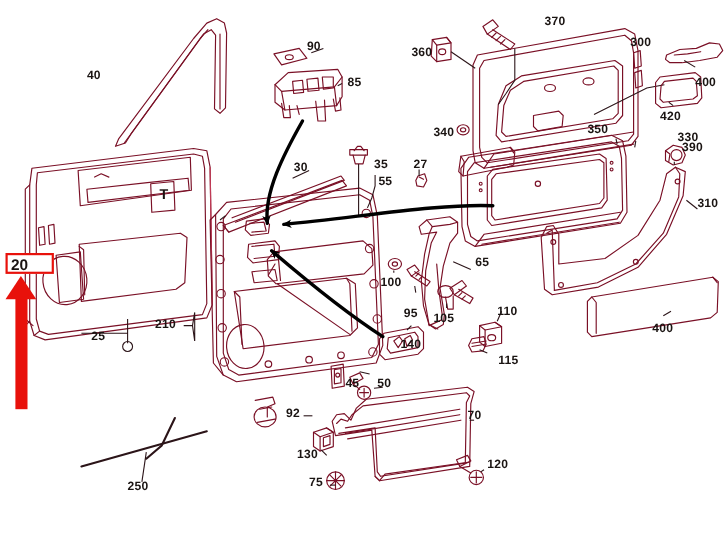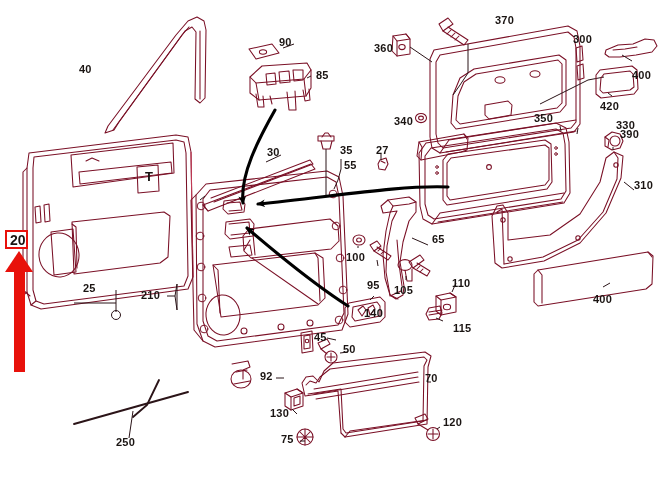--- a/index.html
+++ b/index.html
@@ -342,21 +342,21 @@
       <path d="M448,187 C400,185 330,197 258,204"></path>
       <path d="M348,306 C320,288 282,258 247,228"></path>
     </g>
 
     <g>
       <rect x="14" y="268" width="11" height="104" fill="#e8110b"></rect>
       <path d="M19,251 L33,272 L5,272 Z" fill="#e8110b"></path>
     </g>
   </svg>
 
-  <div class="hl-box" style="left:5px;top:230px;width:23px;height:19px;">20</div>
+  <div class="hl-box" style="left:5px;top:230px;width:44px;height:19px;">20</div>
 
   <div class="lbl" style="left:79px;top:64px;">40</div>
   <div class="lbl" style="left:279px;top:37px;">90</div>
   <div class="lbl" style="left:316px;top:70px;">85</div>
   <div class="lbl" style="left:495px;top:15px;">370</div>
   <div class="lbl" style="left:573px;top:34px;">300</div>
   <div class="lbl" style="left:374px;top:43px;">360</div>
   <div class="lbl" style="left:632px;top:70px;">400</div>
   <div class="lbl" style="left:600px;top:101px;">420</div>
   <div class="lbl" style="left:394px;top:116px;">340</div>
@@ -370,22 +370,22 @@
   <div class="lbl" style="left:344px;top:160px;">55</div>
   <div class="lbl" style="left:376px;top:145px;">27</div>
   <div class="lbl" style="left:432px;top:234px;">65</div>
   <div class="lbl" style="left:346px;top:252px;">100</div>
   <div class="lbl" style="left:367px;top:266px;margin-top:14px;">95</div>
   <div class="lbl" style="left:394px;top:285px;">105</div>
   <div class="lbl" style="left:452px;top:278px;">110</div>
   <div class="lbl" style="left:439px;top:323px;margin-left:14px;">115</div>
   <div class="lbl" style="left:364px;top:288px;margin-top:20px;">140</div>
   <div class="lbl" style="left:141px;top:290px;">210</div>
-  <div class="lbl" style="left:83px;top:283px;">25</div>
-  <div class="lbl" style="left:314px;top:332px;">45</div>
+  <div class="lbl" style="left:83px;top:301px;">25</div>
+  <div class="lbl" style="left:314px;top:344px;">45</div>
   <div class="lbl" style="left:343px;top:344px;">50</div>
   <div class="lbl" style="left:260px;top:371px;">92</div>
   <div class="lbl" style="left:270px;top:408px;">130</div>
   <div class="lbl" style="left:281px;top:434px;">75</div>
   <div class="lbl" style="left:425px;top:373px;">70</div>
   <div class="lbl" style="left:443px;top:417px;">120</div>
   <div class="lbl" style="left:116px;top:437px;">250</div>
   <div class="lbl" style="left:145px;top:170px;font-size:13px;">T</div>
 
 </div>

